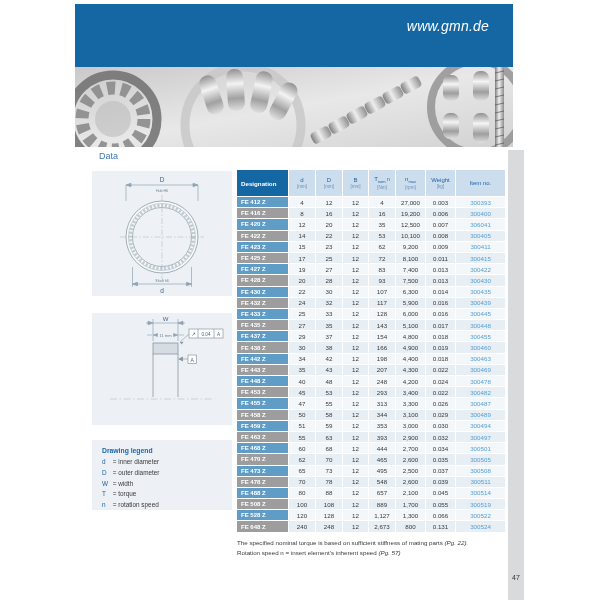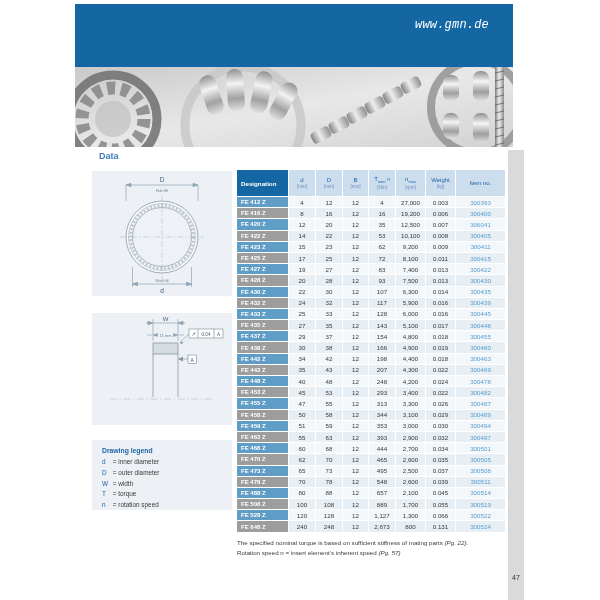--- a/index.html
+++ b/index.html
@@ -1,31 +1,31 @@
 <!DOCTYPE html>
 <html><head>
 <meta charset="utf-8">
 <style>
   html,body{margin:0;padding:0;background:#fff;}
   #page{position:relative;width:600px;height:600px;background:#fff;overflow:hidden;
         font-family:"Liberation Sans",sans-serif;-webkit-font-smoothing:antialiased;}
 
   
   .topbar{position:absolute;left:75px;top:4px;width:438px;height:63px;background:#1467a2;}
-  .topbar .url{position:absolute;right:24px;top:14px;color:#fff;font-size:12px;font-style:italic;letter-spacing:.2px;font-family:Liberation Mono, monospace;}
+  .topbar .url{position:absolute;right:24px;top:14px;color:#fff;font-size:14px;font-style:italic;letter-spacing:.2px;}
 
   
   .photo{position:absolute;left:75px;top:67px;width:438px;height:80px;overflow:hidden;}
 
   
   .edgetab{position:absolute;left:508px;top:150px;width:16px;height:450px;background:#d9dadb;}
   .pagenum{position:absolute;left:508px;top:574px;width:16px;text-align:center;font-size:7px;color:#333;}
 
   
-  .data-heading{position:absolute;left:99px;top:151px;font-size:9px;font-weight:bold;color:#3e7ab8;}
+  .data-heading{position:absolute;left:99px;top:151px;font-size:9px;font-weight:normal;color:#3e7ab8;}
 
   
   .panel{position:absolute;left:92px;width:140px;background:#edf1f6;}
   #panel-ring{top:171px;height:125px;}
   #panel-section{top:313px;height:112px;}
   #panel-legend{top:440px;height:70px;padding:0;}
   .legend-title{color:#1e64a5;font-size:6.8px;font-weight:bold;padding:7px 0 3px 10px;}
   .legend-item{font-size:6.4px;color:#3a3a3a;padding:0 0 1.5px 10px;line-height:1.45;}
   .legend-item .sym{color:#1e64a5;display:inline-block;min-width:9px;}
 

